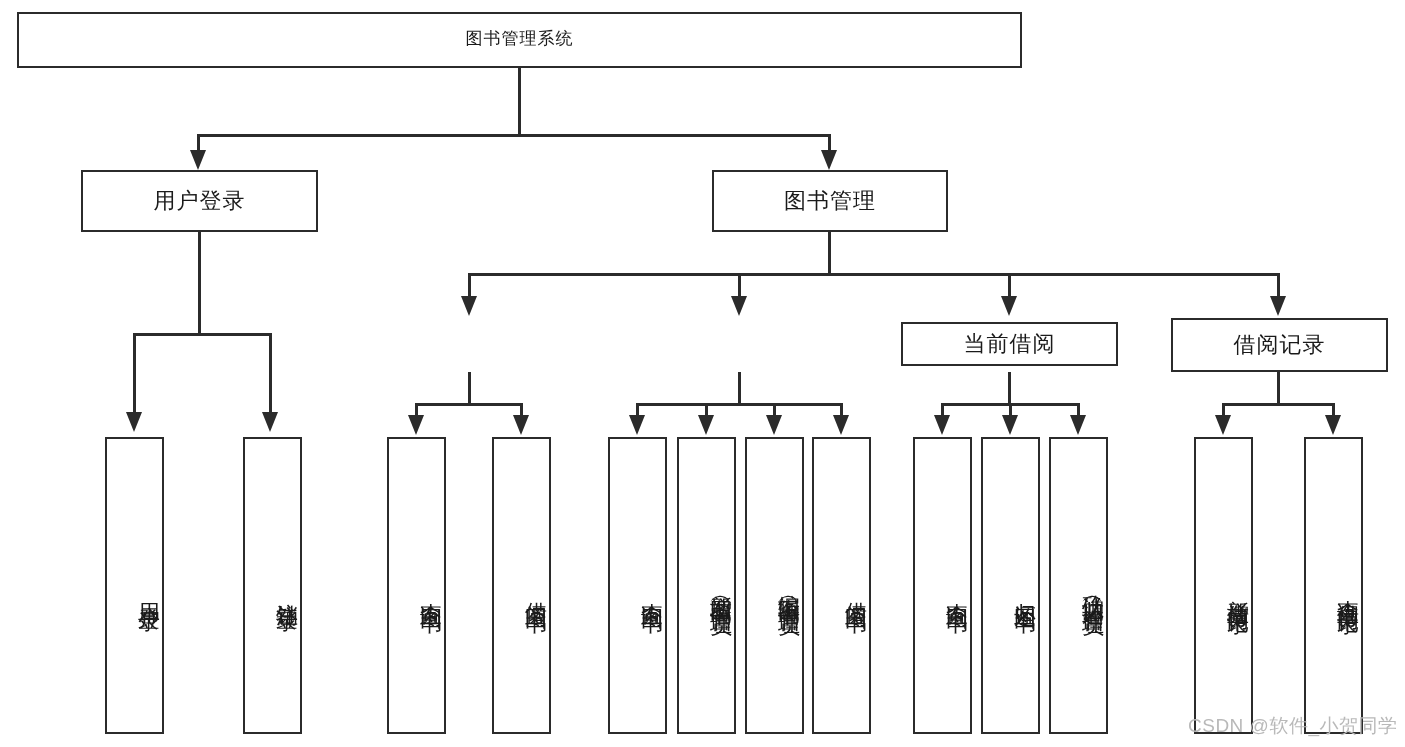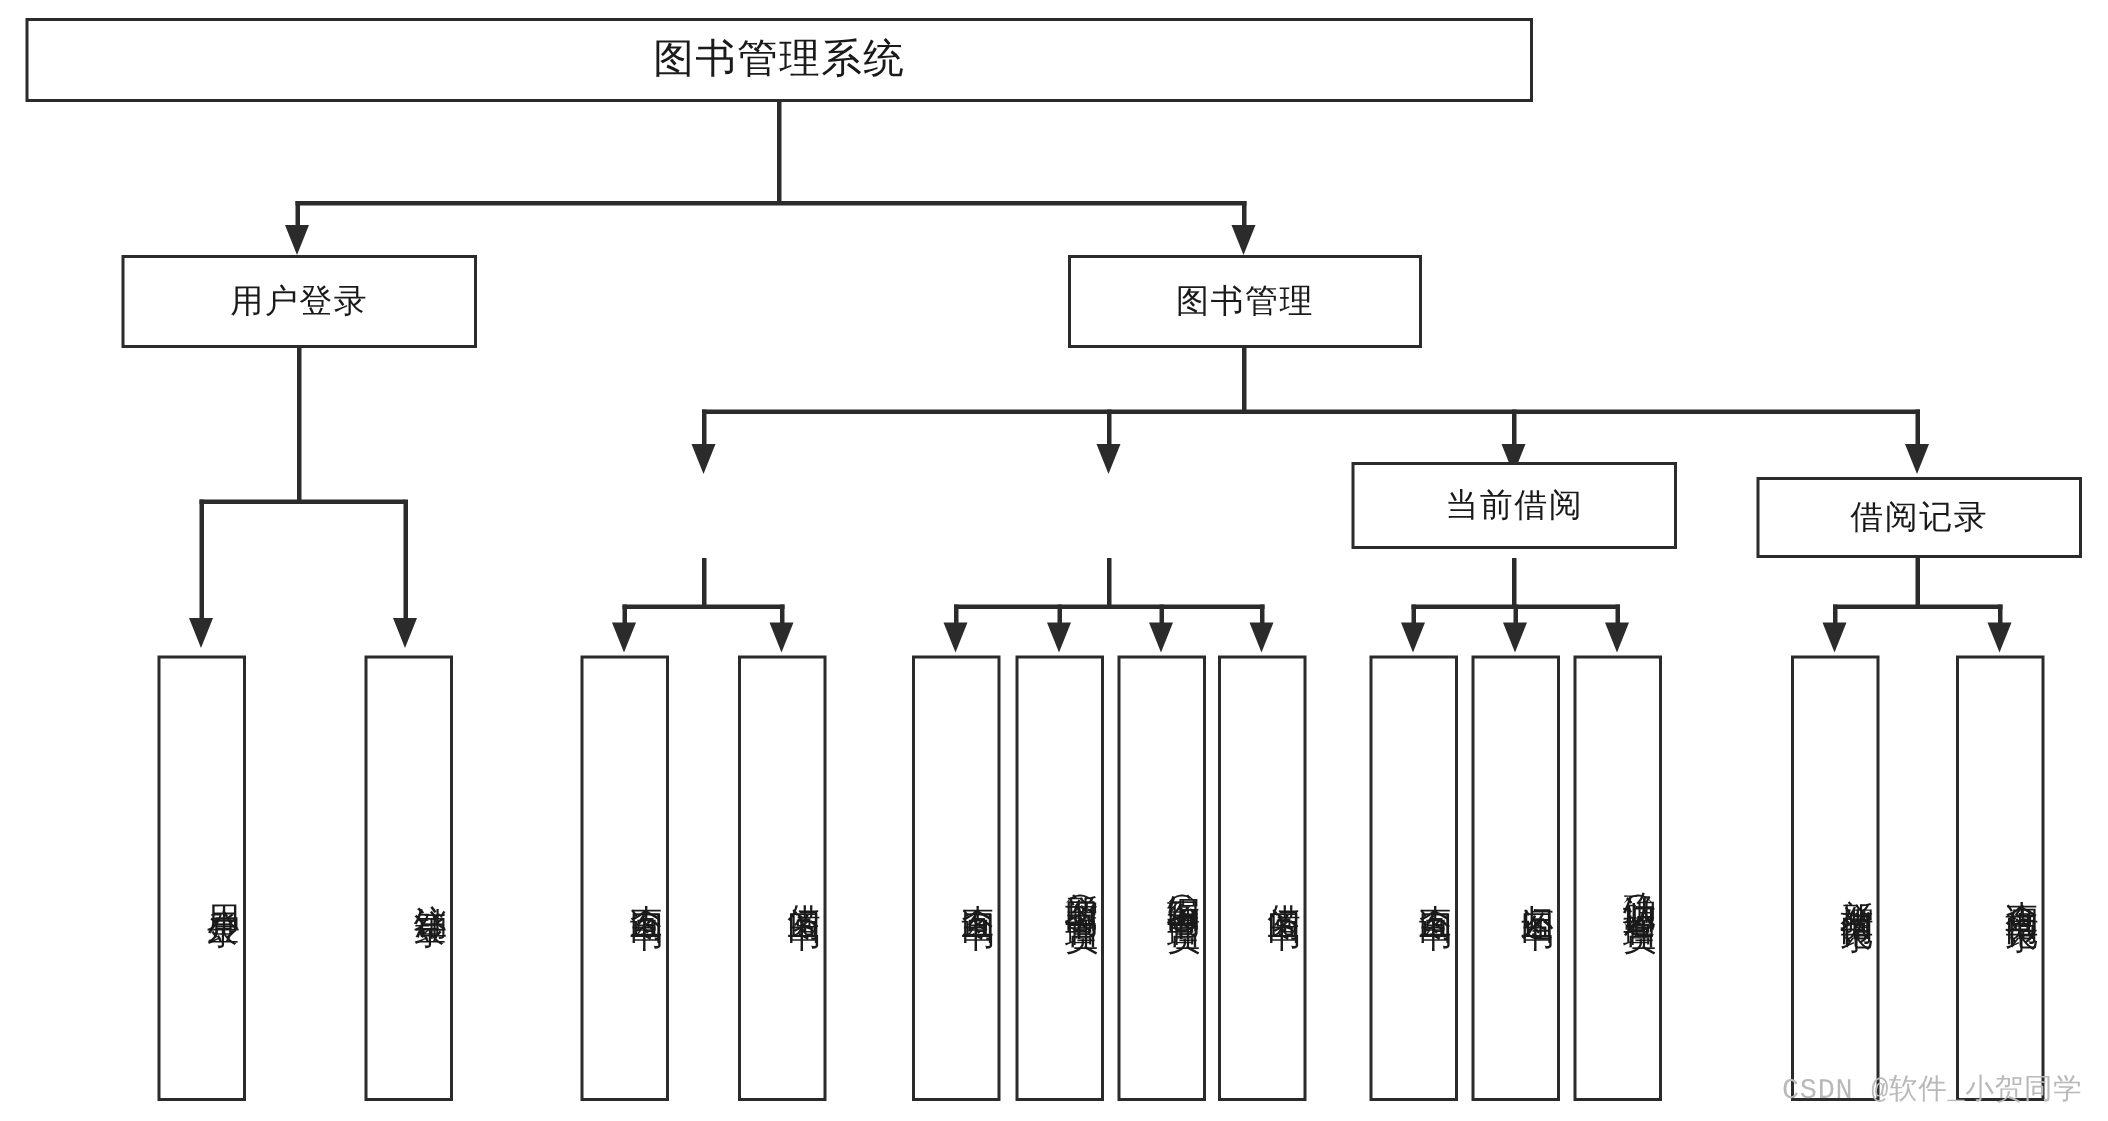--- a/index.html
+++ b/index.html
@@ -28,21 +28,22 @@
     align-items: center;
     justify-content: center;
     color: #1a1a1a;
   }
   .node.horiz {
     font-size: 22px;
     letter-spacing: 1px;
     line-height: 1.1;
   }
   .node.root {
-    font-size: 27px;
+    font-size: 17px;
+    font-family: Liberation Mono, monospace;
   }
   
   .node.vert {
     font-size: 22px;
     writing-mode: vertical-rl;
     text-orientation: upright;
     letter-spacing: 3px;
     line-height: 1.15;
     align-items: flex-start;
     justify-content: center;
@@ -124,21 +125,21 @@
 
   <div class="vline" style="left:738px; top:273px; width:3px; height:26px;"></div>
   <div class="arrow" style="left:731px; top:296px;"></div>
 
   <div class="vline" style="left:1008px; top:273px; width:3px; height:26px;"></div>
   <div class="arrow" style="left:1001px; top:296px;"></div>
 
   <div class="vline" style="left:1277px; top:273px; width:3px; height:26px;"></div>
   <div class="arrow" style="left:1270px; top:296px;"></div>
 
-  <div class="node horiz" style="left:901px; top:308px; width:217px; height:58px;">当前借阅</div>
+  <div class="node horiz" style="left:901px; top:322px; width:217px; height:44px;">当前借阅</div>
   <div class="node horiz" style="left:1171px; top:318px; width:217px; height:54px;">借阅记录</div>
 
   <div class="vline" style="left:468px; top:372px; width:3px; height:34px;"></div>
   <div class="hline" style="left:415px; top:403px; width:108px; height:3px;"></div>
   <div class="vline" style="left:415px; top:403px; width:3px; height:16px;"></div>
   <div class="arrow" style="left:408px; top:415px;"></div>
   <div class="vline" style="left:520px; top:403px; width:3px; height:16px;"></div>
   <div class="arrow" style="left:513px; top:415px;"></div>
 
   <div class="node vert" style="left:387px; top:437px; width:59px; height:297px;">
@@ -198,15 +199,15 @@
   <div class="vline" style="left:1332px; top:403px; width:3px; height:16px;"></div>
   <div class="arrow" style="left:1325px; top:415px;"></div>
 
   <div class="node vert" style="left:1194px; top:437px; width:59px; height:297px;">
     <span class="vtext">新增借阅记录</span>
   </div>
   <div class="node vert" style="left:1304px; top:437px; width:59px; height:297px;">
     <span class="vtext">查询借阅记录</span>
   </div>
 
-  <div id="watermark" style="left:1188px; top:713px;font-family:Liberation Mono, monospace;">CSDN @软件_小贺同学</div>
+  <div id="watermark" style="left:1188px; top:713px;">CSDN @软件_小贺同学</div>
 
 </div>
 
 </body></html>

